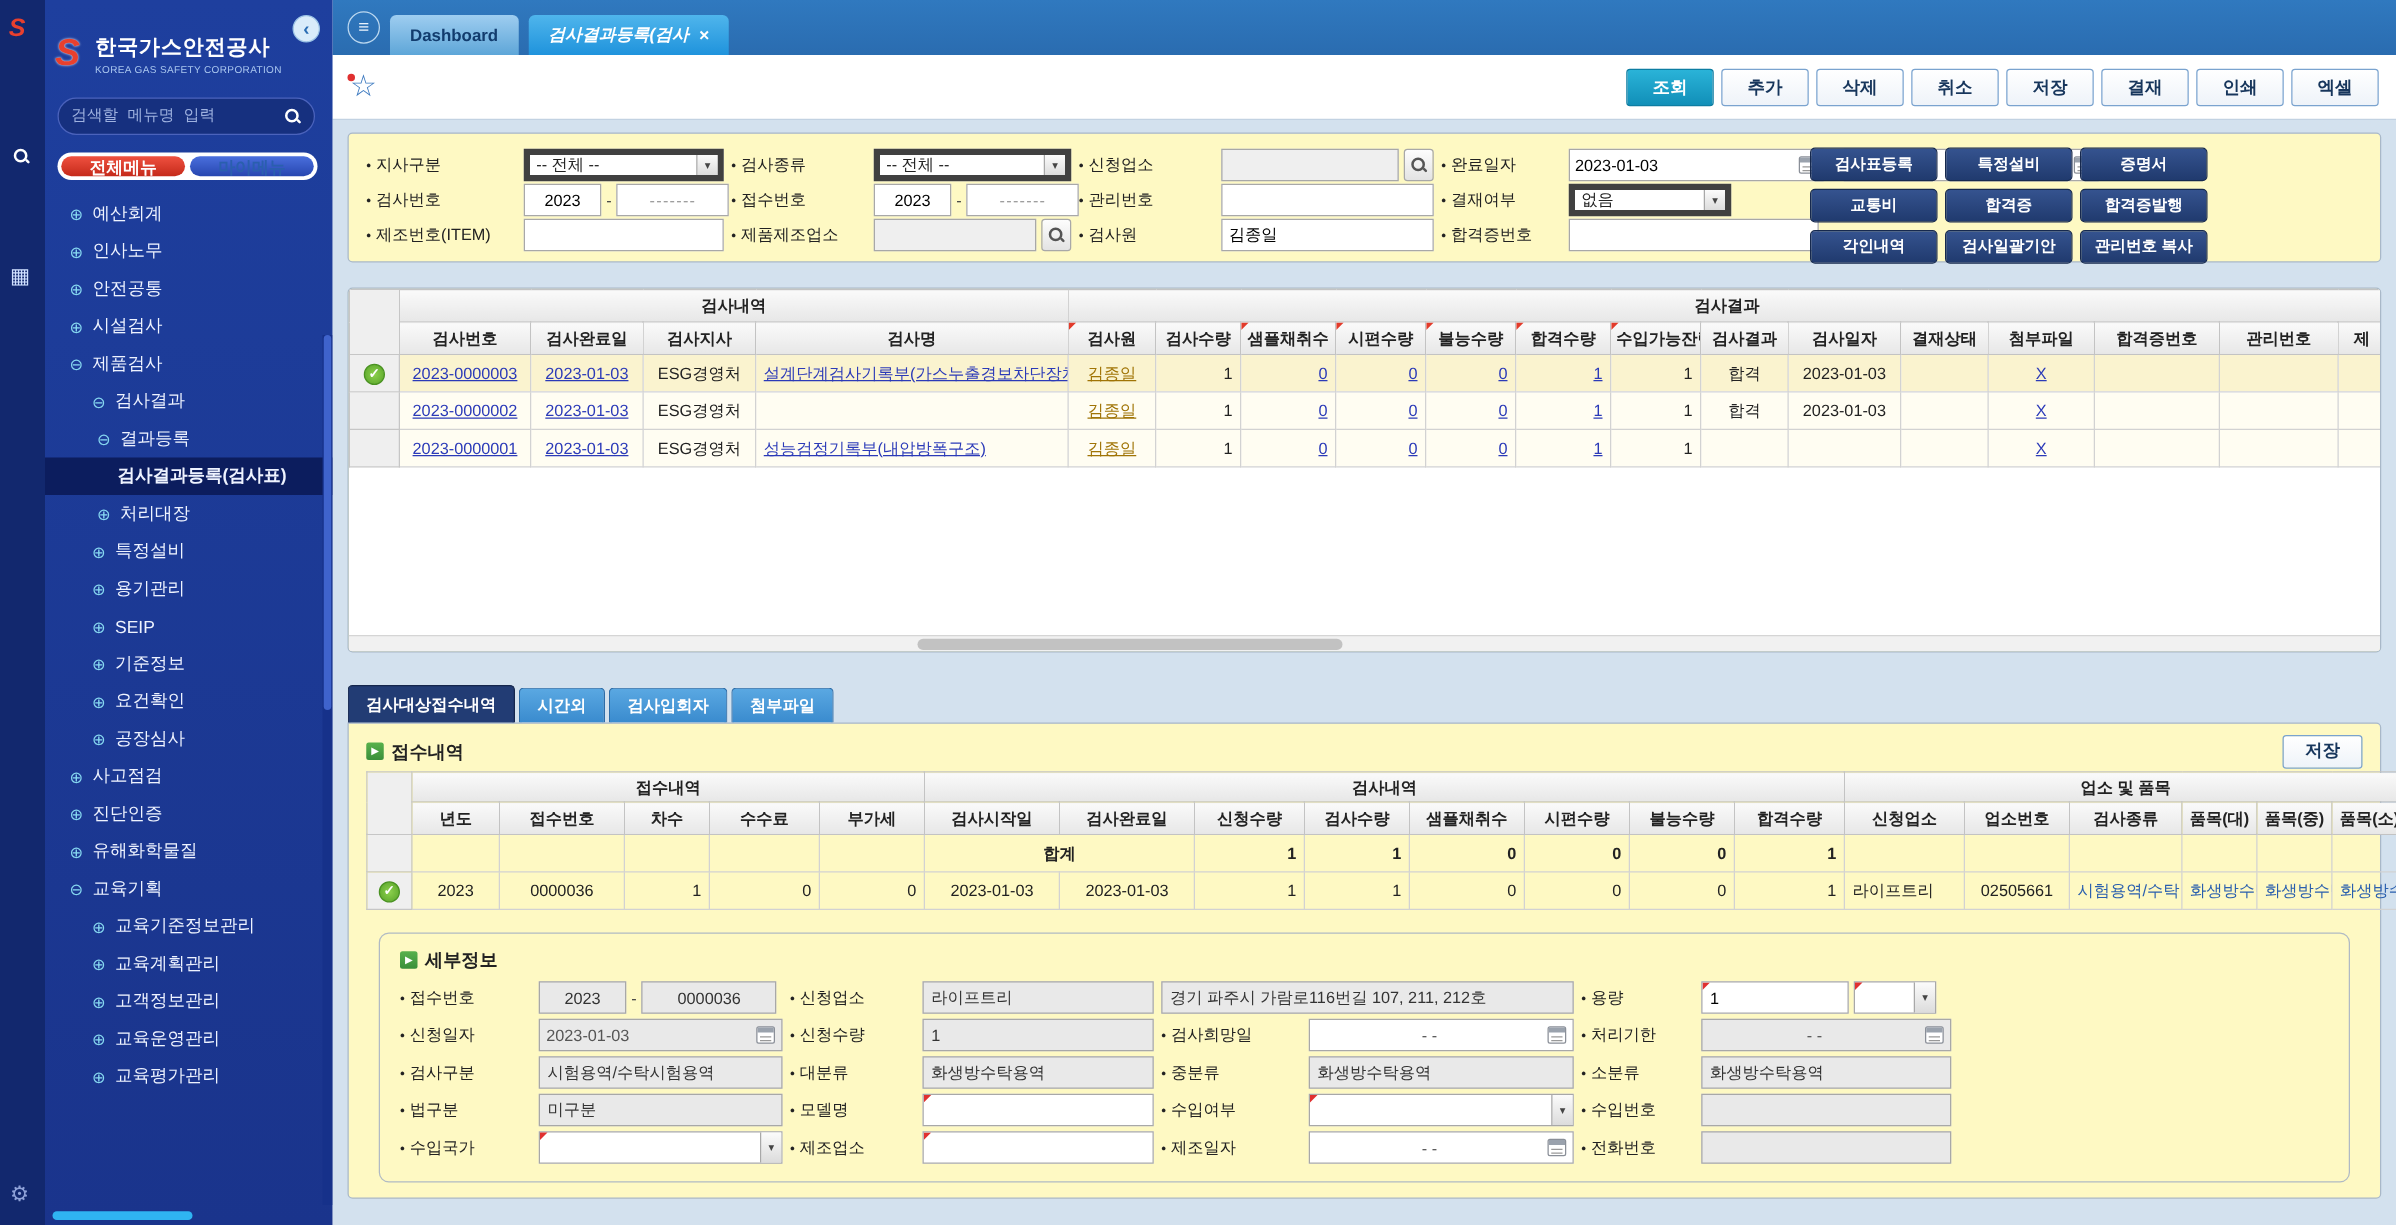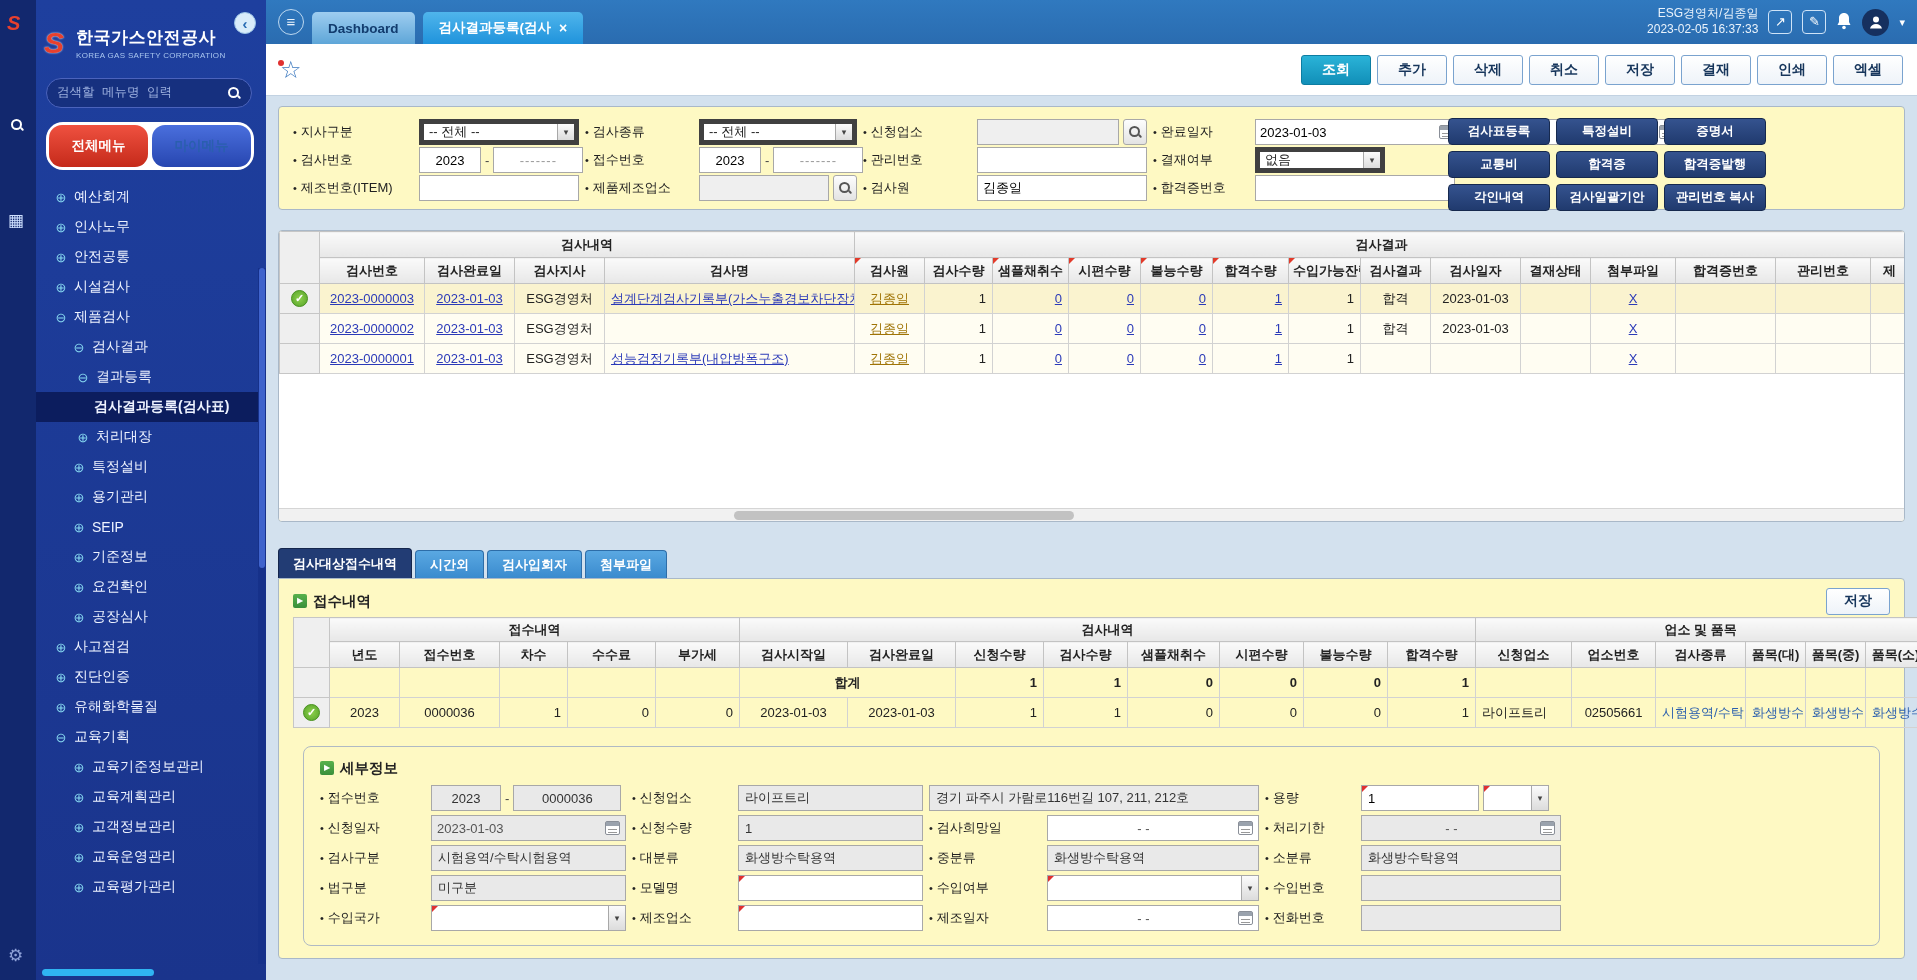--- a/index.html
+++ b/index.html
@@ -19,21 +19,21 @@
 .collapse-btn { position:absolute; top:12px; right:10px; width:22px; height:22px; border-radius:50%; background:#d9ecfa; color:#2a6db4; border:1px solid #9cc4e6; font-size:15px; font-weight:bold; line-height:19px; text-align:center; cursor:pointer; }
 .collapse-btn::after{content:'‹';}
 .sb-head { display:flex; align-items:center; gap:8px; padding:26px 10px 6px 4px; }
 .emblem { font-size:30px; font-weight:bold; font-style:italic; color:#e8402e; text-shadow:0 0 2px #fff; flex:0 0 28px; text-align:center; }
 .brand-kr { font-size:17px; font-weight:bold; letter-spacing:0.5px; }
 .brand-en { font-size:8px; color:#a9c6ef; letter-spacing:0.3px; margin-top:2px; }
 .sb-search { margin:12px 14px 0 10px; height:30px; border:1px solid #4b63bc; border-radius:15px; background:#16307f; display:flex; align-items:center; padding:0 10px; gap:6px; }
 .sb-search input { flex:1; background:transparent; border:none; outline:none; color:#fff; font-size:12.5px; font-family:Liberation Mono, monospace; min-width:0; }
 .sb-search input::placeholder { color:#9fb2e0; }
 .sb-pills { margin:14px 12px 4px 10px; background:#fff; border-radius:17px; padding:3px; display:flex; gap:4px; }
-.pill { flex:1; height:42px; border:none; border-radius:13px; color:#fff; font-weight:bold; font-size:13.5px; font-family:inherit; cursor:pointer; }
+.pill { flex:1; height:16px; border:none; border-radius:13px; color:#fff; font-weight:bold; font-size:13.5px; font-family:inherit; cursor:pointer; }
 .pill.red { background:linear-gradient(#ef5140,#c52a1a); }
 .pill.blue { background:linear-gradient(#4a6fdd,#2746b0); }
 .nav { margin-top:12px; }
 .nav-item { height:30px; display:flex; align-items:center; gap:6px; font-size:14px; color:#eef3ff; cursor:pointer; white-space:nowrap; }
 .nav-item .nicon { font-size:13px; color:#86d7f0; width:14px; text-align:center; }
 .nav-item.plus .nicon::after{content:'⊕';} .nav-item.minus .nicon::after{content:'⊖';}
 .lvl1 { padding-left:18px; } .lvl2 { padding-left:36px; } .lvl3 { padding-left:40px; } .lvl4 { padding-left:58px; }
 .nav-item.selected { background:#0c1d5e; font-weight:bold; }
 .sb-vscroll { position:absolute; right:0; top:268px; bottom:16px; width:8px; background:#16318a; }
 .sb-vthumb { position:absolute; top:0; left:1px; width:6px; height:300px; background:#3f63cc; border-radius:3px; }
@@ -41,21 +41,21 @@
 
 
 .main { flex:1; min-width:0; display:flex; flex-direction:column; background:#d3e1ee; }
 
 
 .topbar { height:44px; background:linear-gradient(#3079bf,#2a6cb0); display:flex; align-items:center; padding:0 12px; gap:8px; flex:0 0 44px; }
 .hamburger { width:26px; height:26px; border:1px solid #bcd8f0; border-radius:50%; color:#eaf3fc; font-size:15px; line-height:24px; text-align:center; cursor:pointer; }
 .hamburger::after{content:'≡';}
 .tab { height:32px; display:flex; align-items:center; gap:8px; padding:0 16px; border-radius:5px 5px 0 0; align-self:flex-end; font-size:13.5px; cursor:pointer; }
 .tab.dash { background:linear-gradient(#9ecdf0,#5ea6d8); color:#123c6e; font-weight:bold; }
-.tab.active { background:linear-gradient(#4fb5ec,#1f93dc); color:#fff; font-weight:bold; }
+.tab.active { background:linear-gradient(#4fb5ec,#1f93dc); color:#fff; font-weight:bold;font-style:italic; }
 .tclose { font-size:14px; line-height:1; } .tclose::after{content:'×';}
 .tb-right { margin-left:auto; display:flex; align-items:center; gap:10px; }
 .tb-user { text-align:right; color:#eaf3fc; font-size:12px; line-height:1.3; }
 .tb-icobtn { width:24px; height:24px; border:1px solid #cfe3f7; border-radius:4px; color:#fff; font-size:13px; line-height:22px; text-align:center; cursor:pointer; }
 .ico-open::after{content:'↗';} .ico-edit::after{content:'✎';}
 .avatar { width:27px; height:27px; border-radius:50%; background:#16305f; display:flex; align-items:center; justify-content:center; cursor:pointer; }
 .tb-chev { color:#fff; font-size:11px; cursor:pointer; } .tb-chev::after{content:'▾';}
 
 
 .pagehead { height:52px; background:#fff; border-bottom:1px solid #c2d2e2; display:flex; align-items:center; padding:0 14px; gap:10px; flex:0 0 52px; }
@@ -289,39 +289,20 @@
 
     <div class="topbar">
       <span class="hamburger"></span>
       <div class="tab dash">
           <span>Dashboard</span>
         </div>
       <div class="tab active">
           <span>검사결과등록(검사</span>
           <span class="tclose"></span>
         </div>
-      <div class="tb-right">
-        <div class="tb-user">
-          <div>ESG경영처/김종일</div>
-          <div>2023-02-05 16:37:33</div>
-        </div>
-        <span class="tb-icobtn ico-open"></span>
-        <span class="tb-icobtn ico-edit"></span>
-        <span><svg width="16" height="18" viewBox="0 0 16 18">
-              <path d="M8 1c-3 0-5 2.2-5 5v4L1.5 13h13L13 10V6c0-2.8-2-5-5-5z" fill="#fff"></path>
-              <circle cx="8" cy="15.5" r="1.8" fill="#fff"></circle>
-            </svg></span>
-        <span class="avatar">
-            <svg width="16" height="16" viewBox="0 0 16 16">
-              <circle cx="8" cy="5.5" r="3" fill="#fff"></circle>
-              <path d="M2 14.5c.8-3 3-4.5 6-4.5s5.2 1.5 6 4.5z" fill="#fff"></path>
-            </svg>
-          </span>
-        <span class="tb-chev"></span>
-      </div>
     </div>
 
     <div class="pagehead">
       <span class="fav"></span>
       <div class="ph-btns">
         <button class="phb primary">조회</button>
         <button class="phb">추가</button>
         <button class="phb">삭제</button>
         <button class="phb">취소</button>
         <button class="phb">저장</button>

